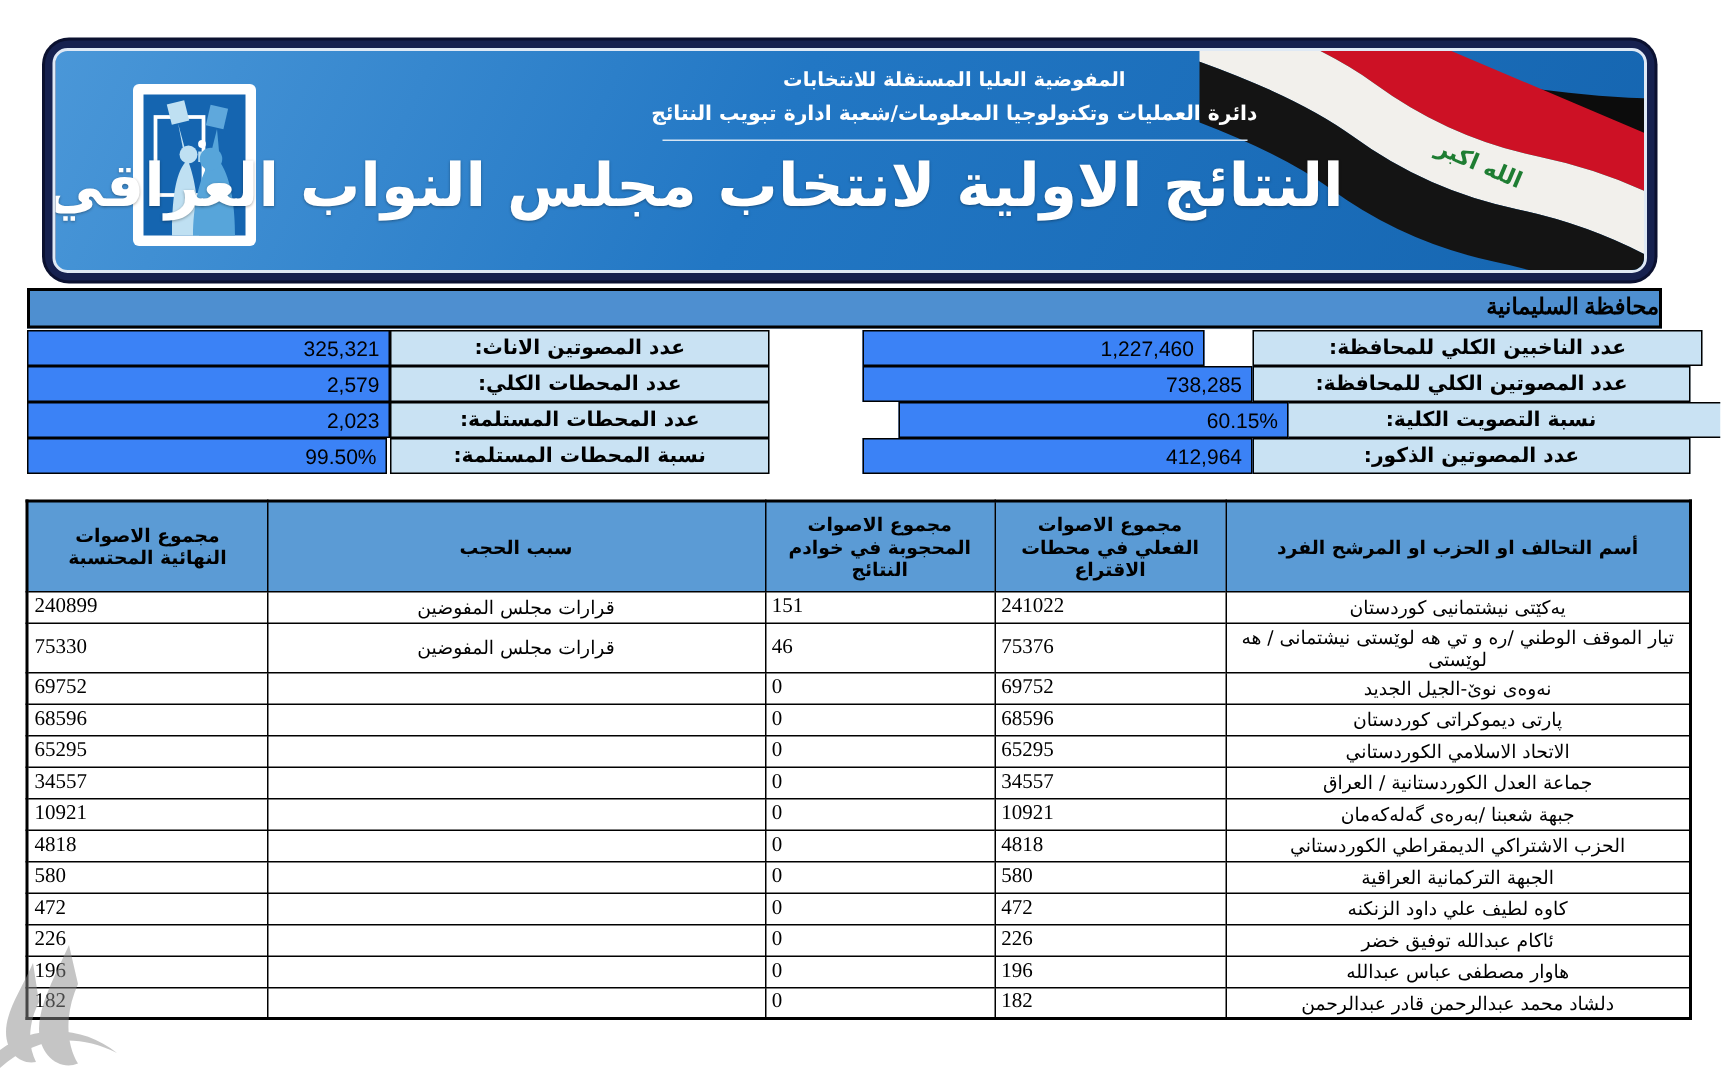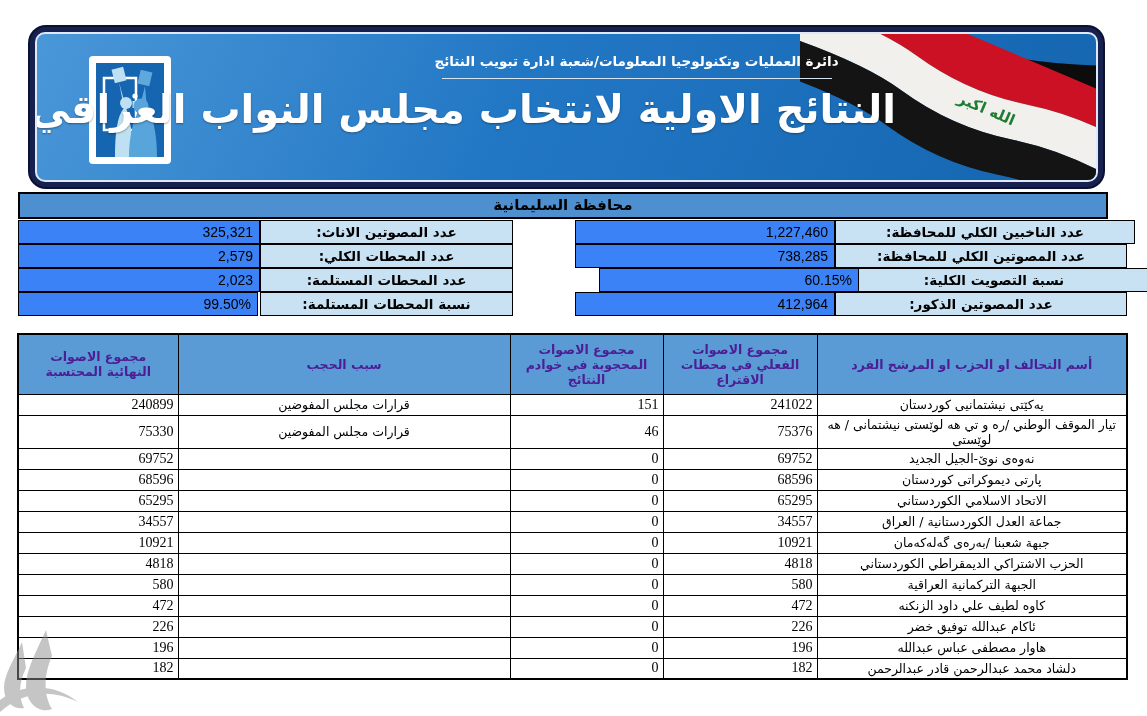--- a/index.html
+++ b/index.html
@@ -17,43 +17,43 @@
   .banner-text { position:absolute; left:340px; right:200px; top:12px; text-align:center; color:#fff; }
   .banner-line1 { font-size:13px; font-weight:bold; }
   .banner-line2 { font-size:13.5px; font-weight:bold; margin-top:7px; }
   .banner-divider { width:390px; margin:9px auto 0 auto; border-top:1.5px solid #d7e5f3; }
   .banner-title { font-size:40px; font-weight:bold; margin-top:7px; white-space:nowrap;
                   text-shadow:0 1px 2px rgba(0,0,0,.35); }
   .flag-svg { position:absolute; left:auto; right:-4px; top:-8px; }
 
   
   .gov-bar { position:absolute; left:18px; top:192px; width:1090px; height:27px;
-             background:#4e8fd0; border:2px solid #000; text-align:center;
-             font-weight:bold; font-size:15px; color:#000; line-height:22px; }
+             background:#4e8fd0; border:2px solid #000; 
+             font-weight:bold; font-size:15px; color:#000; line-height:22px;font-family:Liberation Serif, serif; }
 
   
   .sum-cell { position:absolute; height:24px; border:1.6px solid #000;
               display:flex; align-items:center; overflow:hidden; }
   .sum-label { background:#c9e2f3; justify-content:center; font-weight:bold; font-size:13.5px; direction:rtl; }
   .sum-value { background:#3b82f6; justify-content:flex-start; padding:0 6px 0 2px;
                font-family:Liberation Sans, sans-serif; font-size:14px; direction:ltr;
                justify-content:flex-end; }
 
   
   .results-wrap { position:absolute; left:18px; top:333px; width:1110px; }
   table.results { width:100%; border-collapse:collapse; table-layout:fixed; direction:rtl;
                   border:2.5px solid #000; }
   table.results th { background:#5b9bd5; border:1.6px solid #000; height:60px;
-                     font-size:12.5px; font-weight:bold; color:#4c1d95; padding:2px 10px;
+                     font-size:12.5px; font-weight:bold; color:#000000; padding:2px 10px;
                      vertical-align:middle; text-align:center; }
   table.results td { border:1.6px solid #000; height:21px; vertical-align:middle;
                      padding:1px 4px; background:transparent; }
   td.name-cell   { text-align:center; font-size:12.5px; }
   td.reason-cell { text-align:center; font-size:12.5px; }
-  td.num         { text-align:right; font-family:"Liberation Serif", serif; font-size:14px; direction:ltr;margin-top:41px; }
+  td.num         { text-align:left; font-family:"Liberation Serif", serif; font-size:14px; direction:ltr;margin-top:41px; }
 
   .watermark { position:absolute; left:-12px; top:628px; opacity:.5; }
 </style>
 </head>
 <body>
 
 <div class="page">
 
   <div class="banner">
     <div class="banner-inner">
@@ -76,33 +76,34 @@
         <rect x="50" y="15" width="12" height="14" fill="#5fa8dc" transform="rotate(13 56 22)"></rect>
         <circle cx="46" cy="40" r="2.6" fill="#ffffff"></circle>
         <rect x="43.5" y="45" width="5.5" height="7" fill="#bfe0f2"></rect>
         <path d="M30,26 L35,52 C28,60 26,78 26,101 L44,101 C44,80 41,62 37,52 Z" fill="#bfe0f2"></path>
         <circle cx="37" cy="47" r="6" fill="#bfe0f2"></circle>
         <path d="M56,30 L58,52 C66,64 68,84 68,101 L40,101 C40,82 44,64 50,54 Z" fill="#57a5da"></path>
         <circle cx="52" cy="50" r="7.5" fill="#57a5da"></circle>
       </svg>
 
       <div class="banner-text">
+        <div class="banner-line1">المفوضية العليا المستقلة للانتخابات</div>
         <div class="banner-line2">دائرة العمليات وتكنولوجيا المعلومات/شعبة ادارة تبويب النتائج</div>
         <div class="banner-divider"></div>
         <div class="banner-title">النتائج الاولية لانتخاب مجلس النواب العراقي ٢٠٢٥</div>
       </div>
     </div>
   </div>
 
   <div class="gov-bar">محافظة السليمانية</div>
 
   <div>
 
     <div class="sum-cell sum-label" style="left:835px; top:220px; width:300px;">عدد الناخبين الكلي للمحافظة:</div>
-    <div class="sum-cell sum-value" style="left:575px; top:220px; width:260px;">1,227,460</div>
+    <div class="sum-cell sum-value" style="left:575px; top:220px; width:228px;">1,227,460</div>
     <div class="sum-cell sum-label" style="left:835px; top:244px; width:292px;">عدد المصوتين الكلي للمحافظة:</div>
     <div class="sum-cell sum-value" style="left:575px; top:244px; width:260px;">738,285</div>
     <div class="sum-cell sum-label" style="left:835px; top:268px; width:318px;">نسبة التصويت الكلية:</div>
     <div class="sum-cell sum-value" style="left:599px; top:268px; width:260px;">60.15%</div>
     <div class="sum-cell sum-label" style="left:835px; top:292px; width:292px;">عدد المصوتين الذكور:</div>
     <div class="sum-cell sum-value" style="left:575px; top:292px; width:260px;">412,964</div>
 
     <div class="sum-cell sum-label" style="left:260px; top:220px; width:253px;">عدد المصوتين الاناث:</div>
     <div class="sum-cell sum-value" style="left:18px;  top:220px; width:242px;">325,321</div>
     <div class="sum-cell sum-label" style="left:260px; top:244px; width:253px;">عدد المحطات الكلي:</div>

